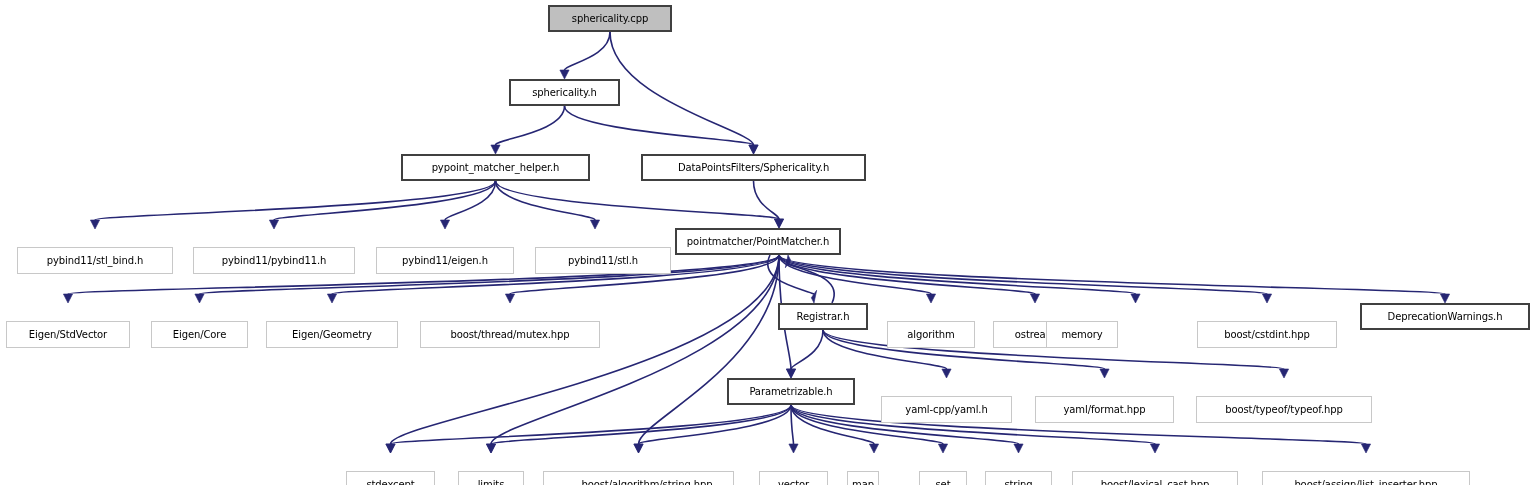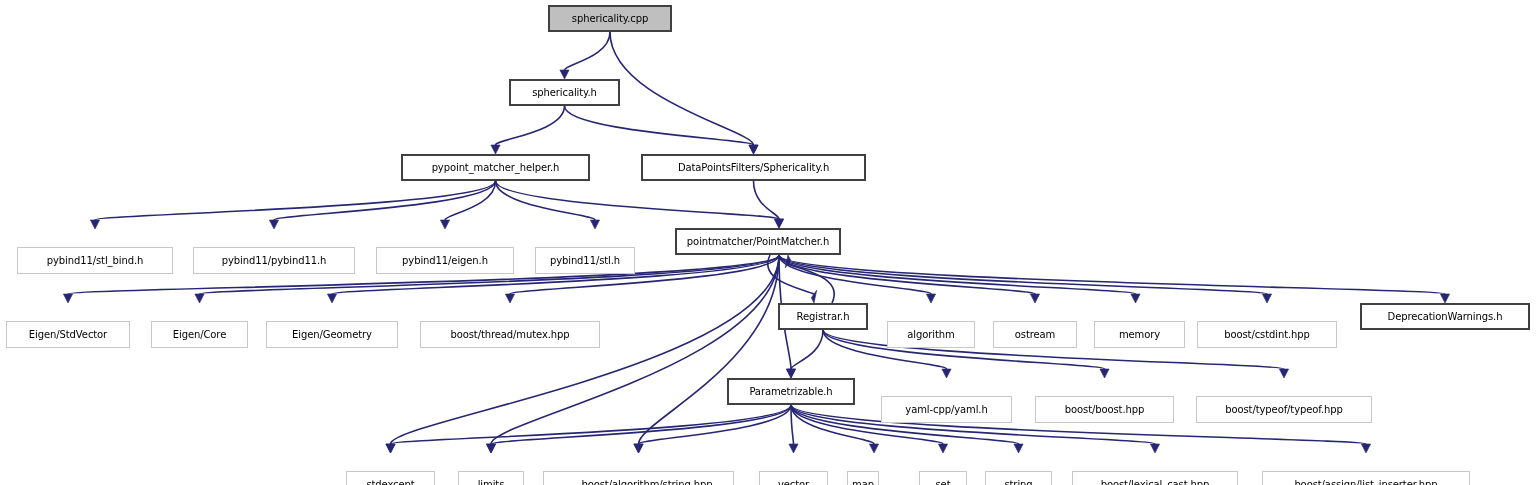--- a/index.html
+++ b/index.html
@@ -232,21 +232,21 @@
       </div>
       <div class="node node-ext" style="left: 17px; top: 229px; width: 156px;">
         <span>pybind11/stl_bind.h</span>
       </div>
       <div class="node node-ext" style="left: 193px; top: 229px; width: 162px;">
         <span>pybind11/pybind11.h</span>
       </div>
       <div class="node node-ext" style="left: 376px; top: 229px; width: 138px;">
         <span>pybind11/eigen.h</span>
       </div>
-      <div class="node node-ext" style="left: 535px; top: 229px; width: 100px;">
+      <div class="node node-ext" style="left: 535px; top: 229px; width: 136px;">
         <span>pybind11/stl.h</span>
       </div>
       <div class="node node-int" style="left: 675px; top: 228px; width: 166px;">
         <span>pointmatcher/PointMatcher.h</span>
       </div>
       <div class="node node-ext" style="left: 6px; top: 303px; width: 124px;">
         <span>Eigen/StdVector</span>
       </div>
       <div class="node node-ext" style="left: 151px; top: 303px; width: 97px;">
         <span>Eigen/Core</span>
@@ -259,37 +259,37 @@
       </div>
       <div class="node node-int" style="left: 778px; top: 303px; width: 90px;">
         <span>Registrar.h</span>
       </div>
       <div class="node node-ext" style="left: 887px; top: 303px; width: 88px;">
         <span>algorithm</span>
       </div>
       <div class="node node-ext" style="left: 993px; top: 303px; width: 84px;">
         <span>ostream</span>
       </div>
-      <div class="node node-ext" style="left: 1094px; top: 303px; width: 91px;">
+      <div class="node node-ext" style="left: 1046px; top: 303px; width: 72px;">
         <span>memory</span>
       </div>
       <div class="node node-ext" style="left: 1197px; top: 303px; width: 140px;">
         <span>boost/cstdint.hpp</span>
       </div>
       <div class="node node-int" style="left: 1360px; top: 303px; width: 170px;">
         <span>DeprecationWarnings.h</span>
       </div>
       <div class="node node-int" style="left: 727px; top: 378px; width: 128px;">
         <span>Parametrizable.h</span>
       </div>
       <div class="node node-ext" style="left: 881px; top: 378px; width: 131px;">
         <span>yaml-cpp/yaml.h</span>
       </div>
       <div class="node node-ext" style="left: 1035px; top: 378px; width: 139px;">
-        <span>boost/boost.hpp</span>
+        <span>yaml/format.hpp</span>
       </div>
       <div class="node node-ext" style="left: 1196px; top: 378px; width: 176px;">
         <span>boost/typeof/typeof.hpp</span>
       </div>
       <div class="node node-ext" style="left: 346px; top: 453px; width: 89px;">
         <span>stdexcept</span>
       </div>
       <div class="node node-ext" style="left: 458px; top: 453px; width: 66px;">
         <span>limits</span>
       </div>

